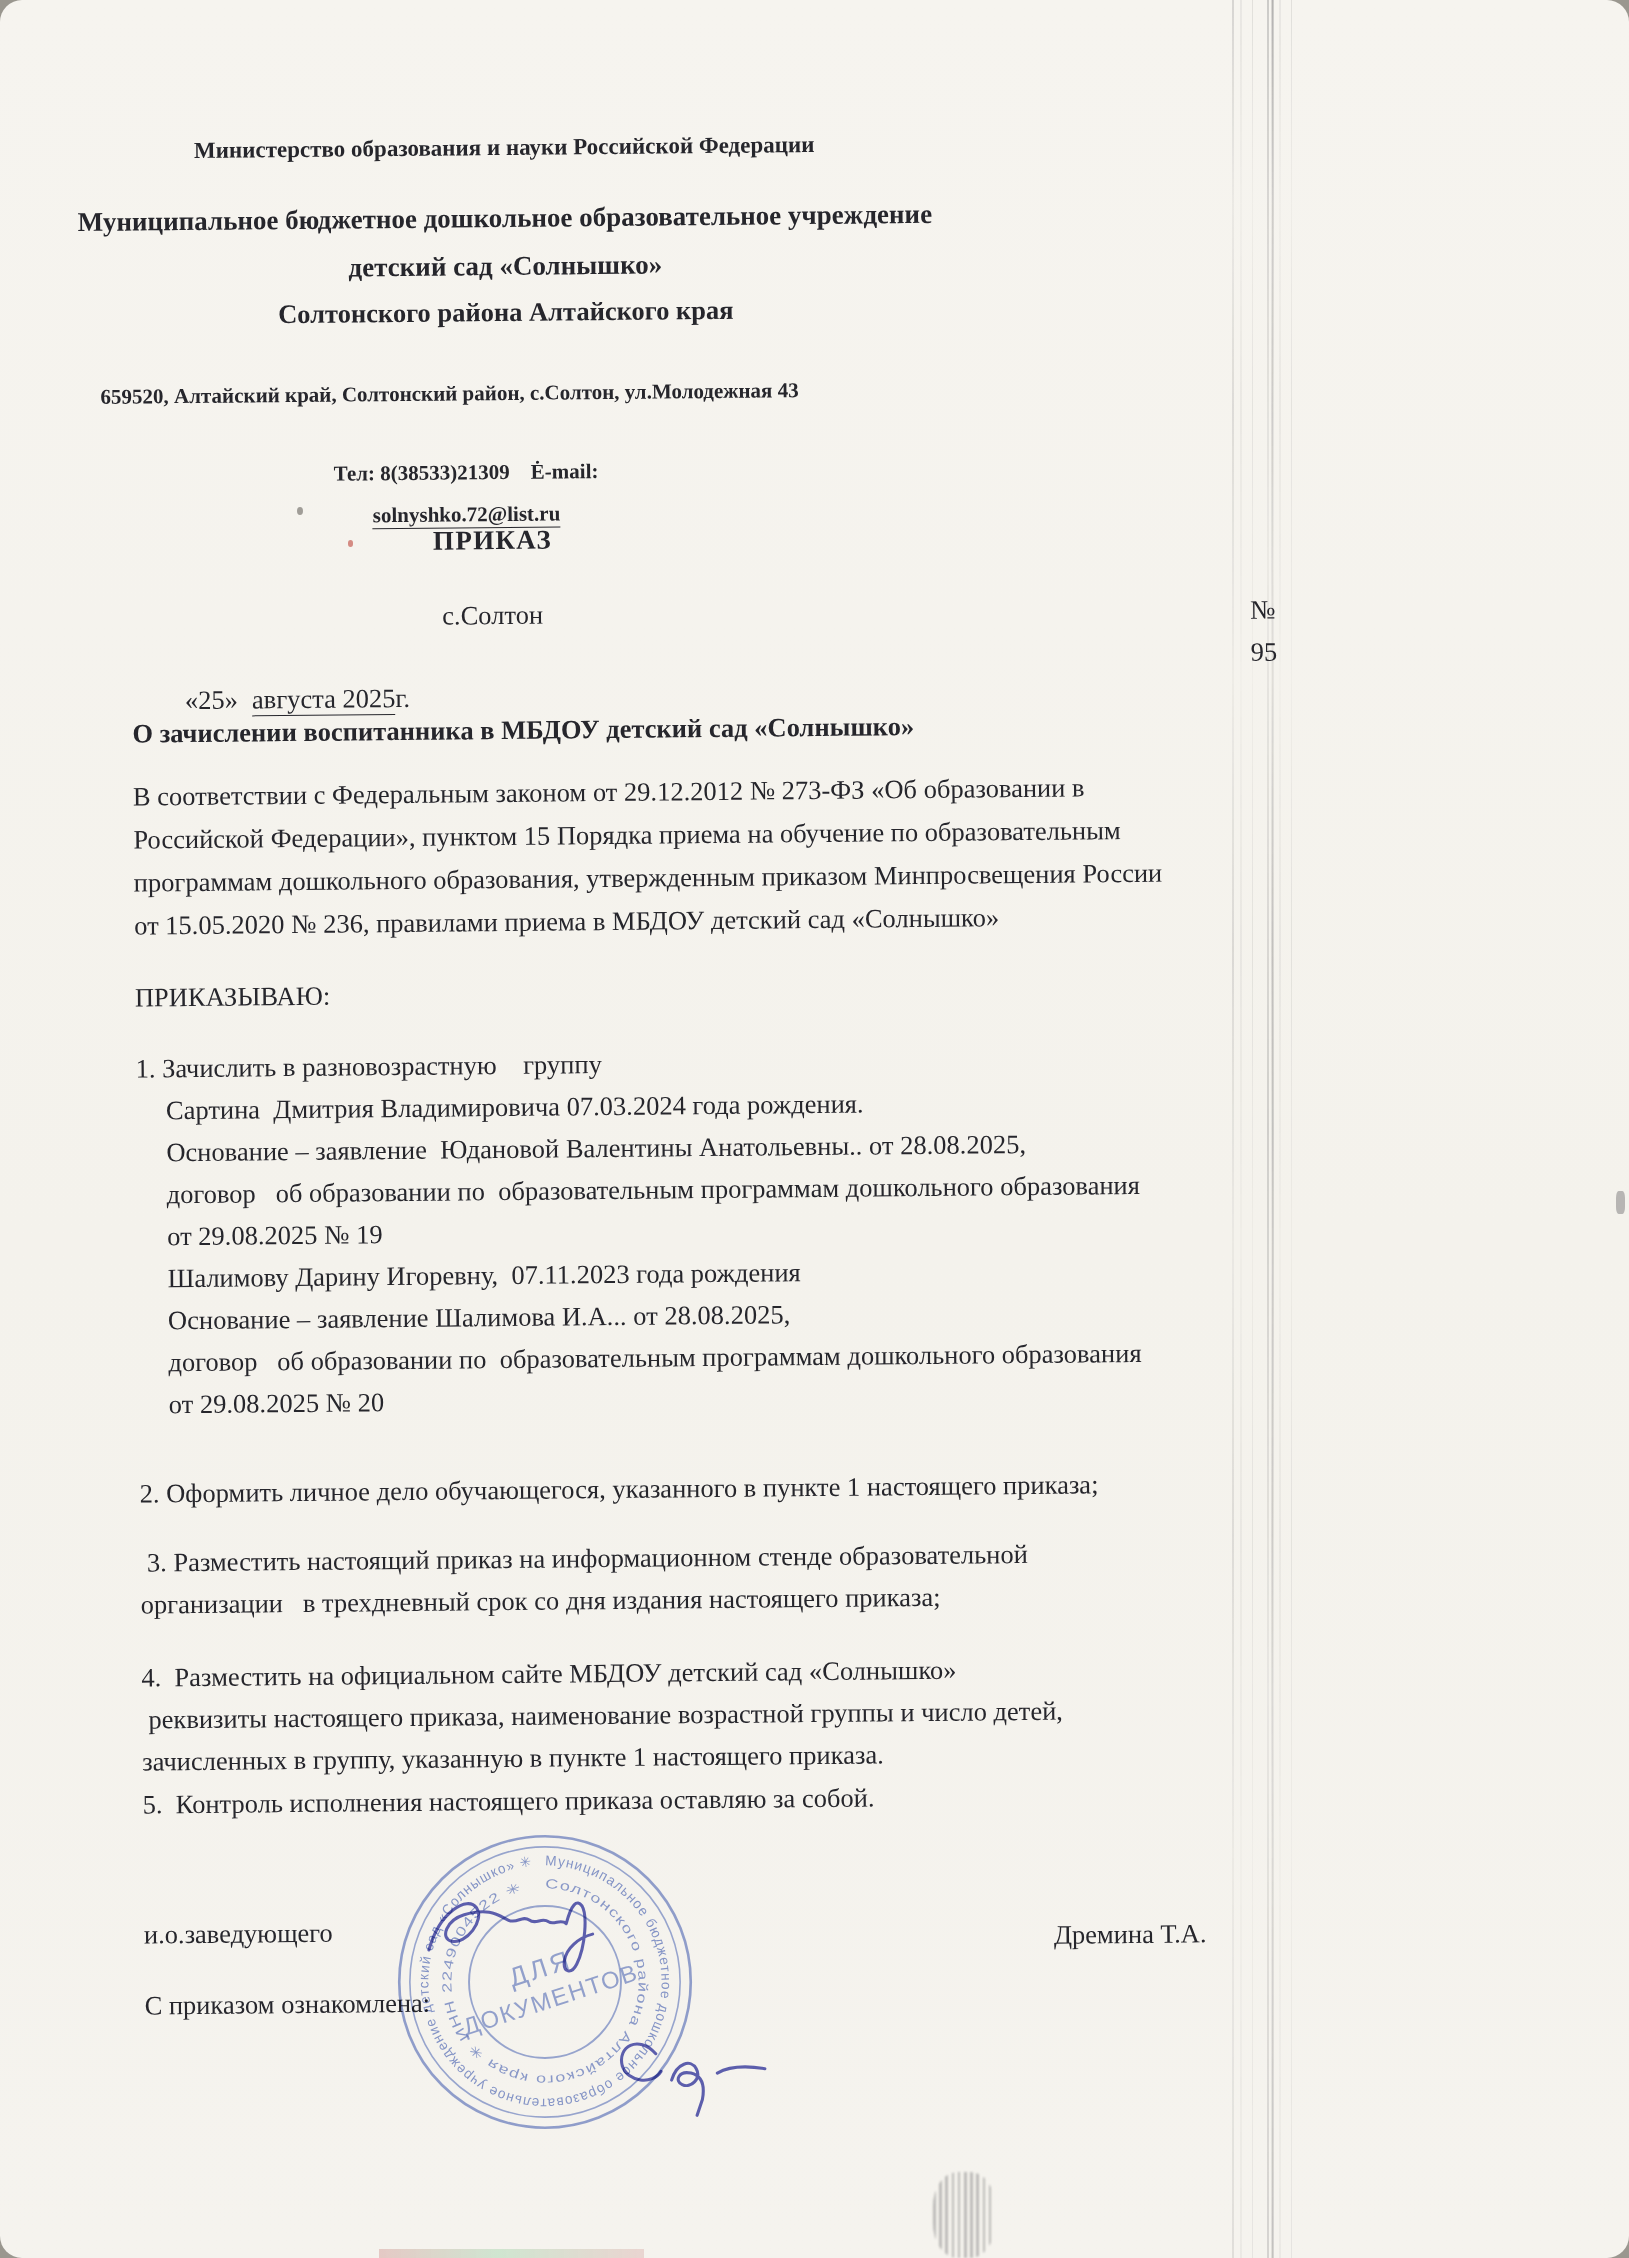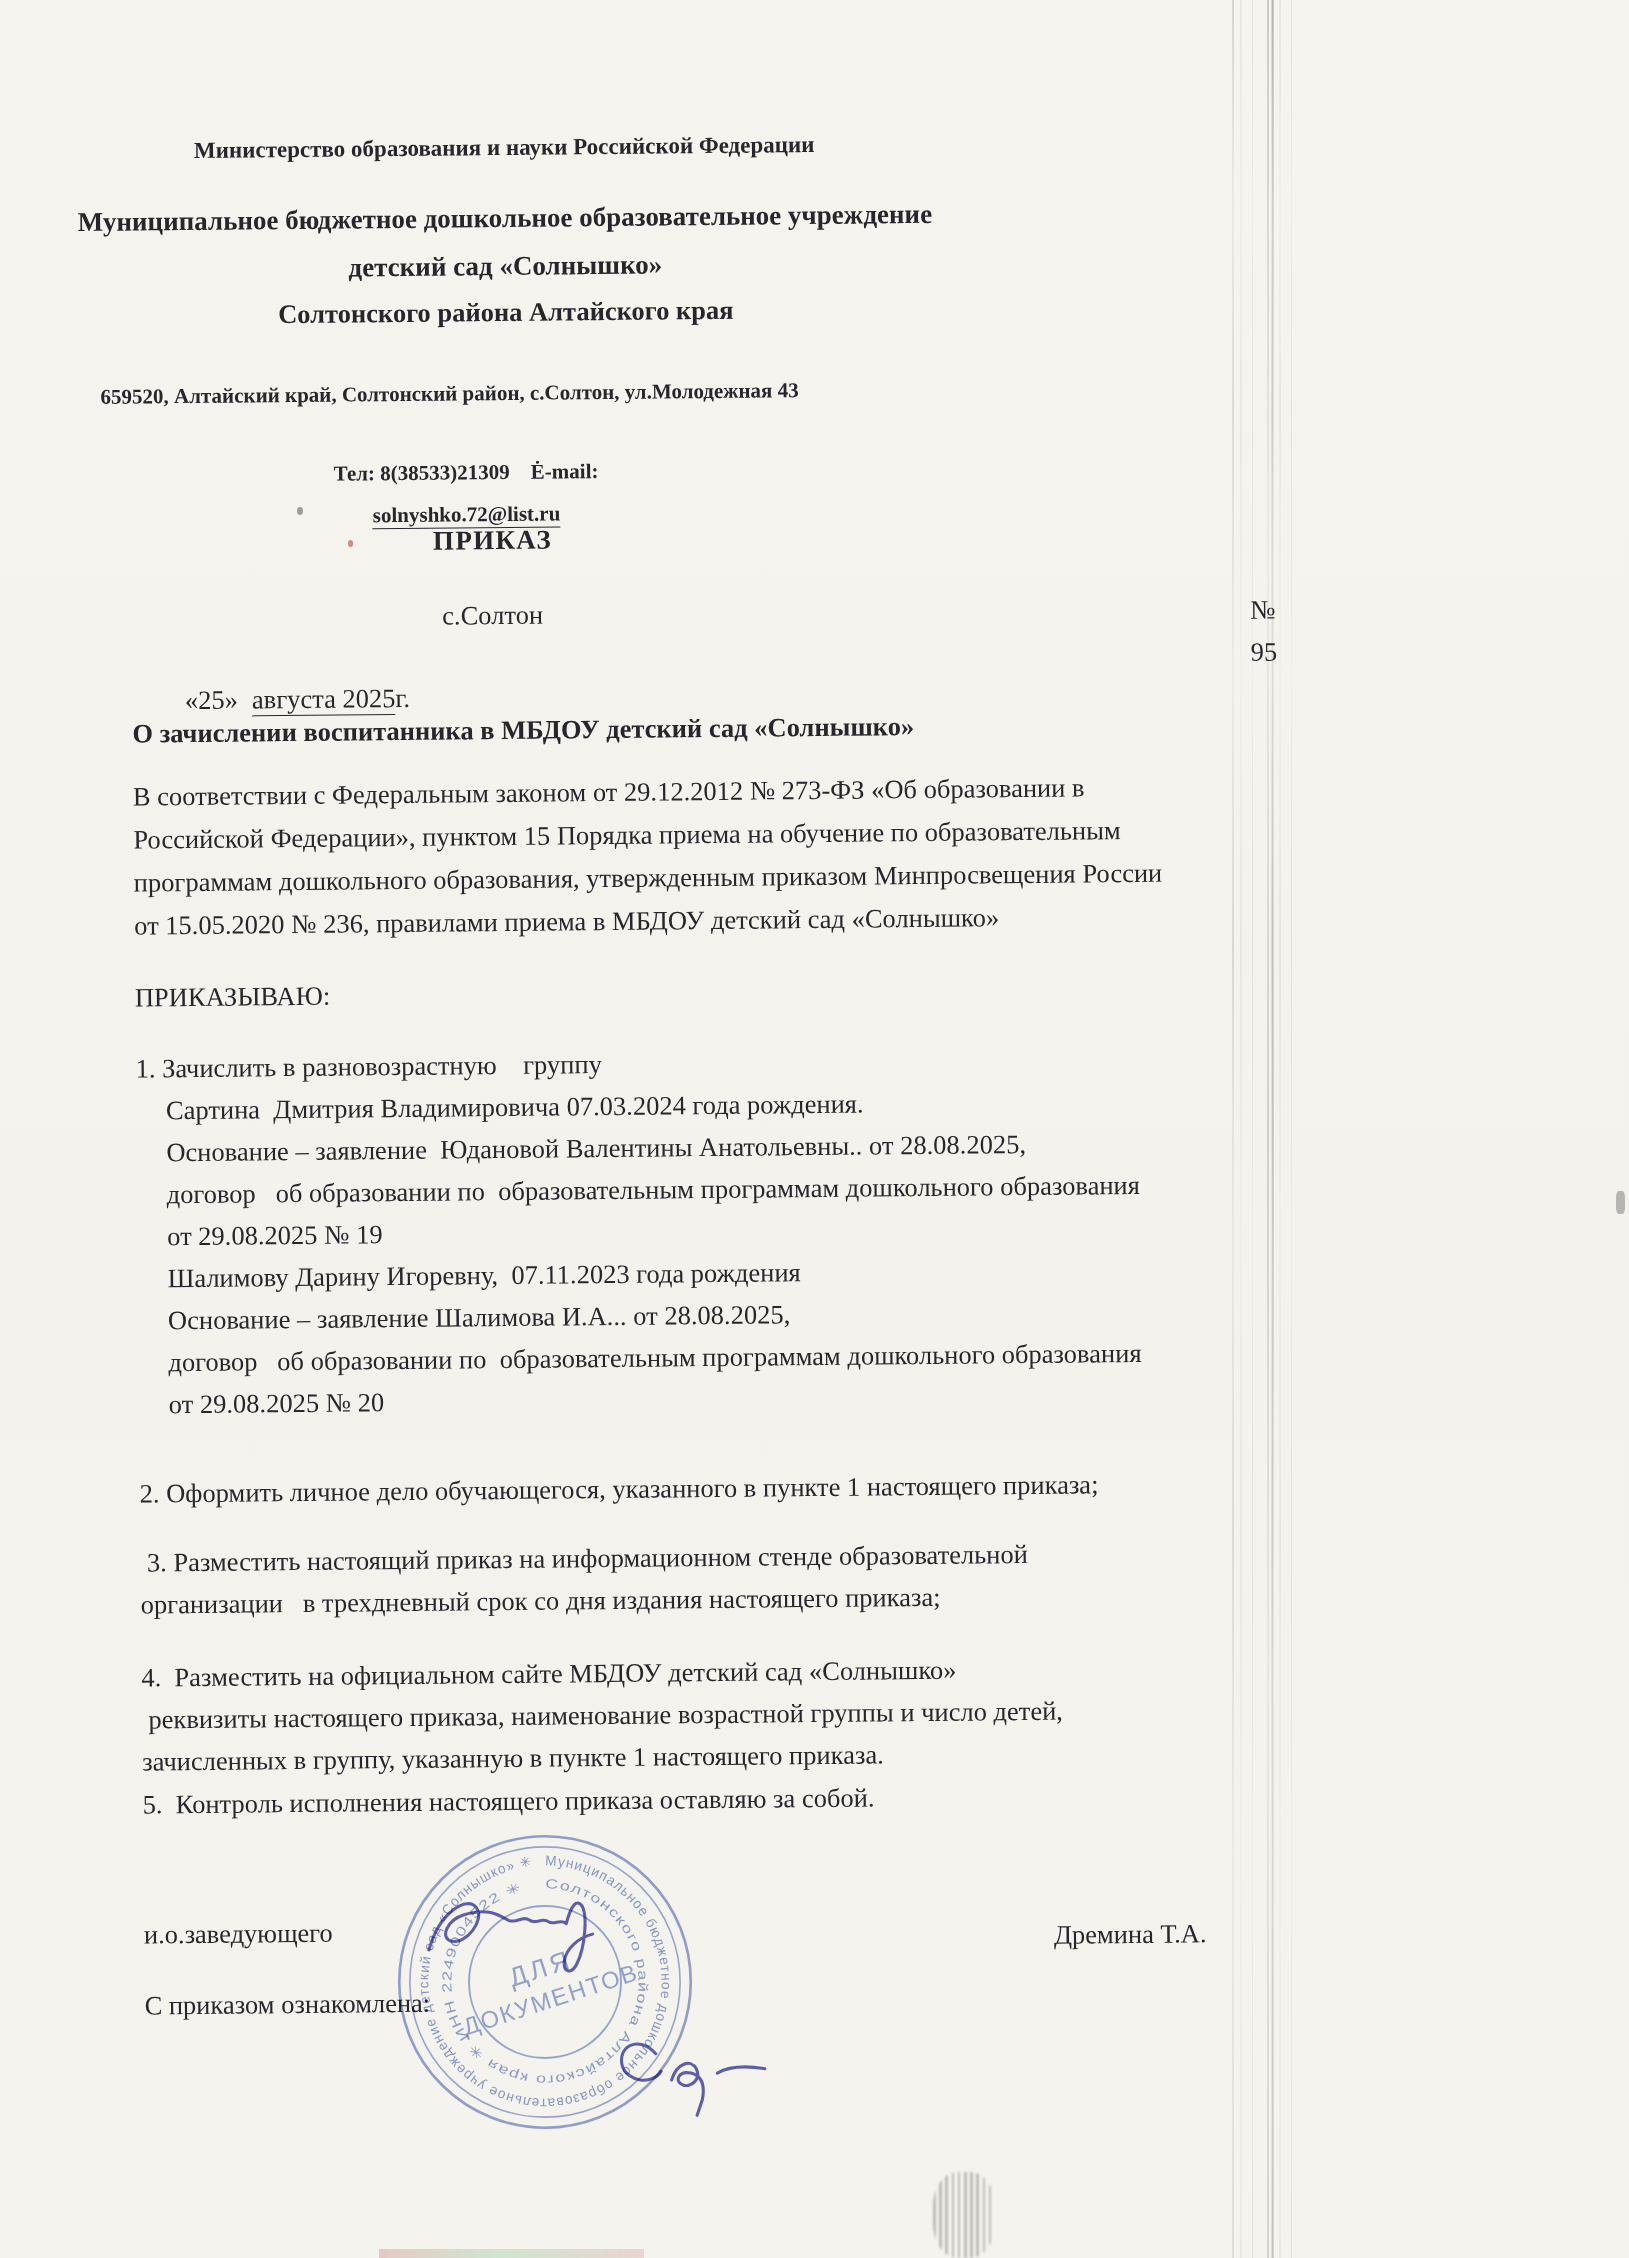--- a/index.html
+++ b/index.html
@@ -2,20 +2,21 @@
 <html lang="ru" style="--paper: #f5f3ee; --ink: #26262c; --stamp-blue: #5b74c4; --signature-blue: #4f52b2;font-size:14px"><head>
 <meta charset="utf-8">
 <style>
   html,body{margin:0;padding:0;background:#9a978f;}
   .page{
     position:relative;width:1629px;height:2258px;overflow:hidden;
     background:var(--paper,#f5f3ee);
     background-image:linear-gradient(180deg,#f6f4ef 0%,#f4f2ec 55%,#f5f3ee 100%);
     font-family:"Liberation Serif","DejaVu Serif",serif;
     color:var(--ink,#26262c);
+    border-radius:22px;
   }
   .doc{position:absolute;inset:0;transform:rotate(-0.55deg);transform-origin:50% 40%;}
   .line{position:absolute;white-space:pre-wrap;font-size:26.5px;line-height:42px;}
   .b{font-weight:bold;}
   .c{text-align:center;}
   .u{border-bottom:1.8px solid currentColor;padding-bottom:0.9px;}
   .hang{padding-left:30px;text-indent:-30px;}
   .title{letter-spacing:1.3px;}
   .email{font-weight:bold;border-bottom:1.8px solid currentColor;padding-bottom:0.9px;}
   svg.sig{position:absolute;mix-blend-mode:multiply;opacity:.9;}

